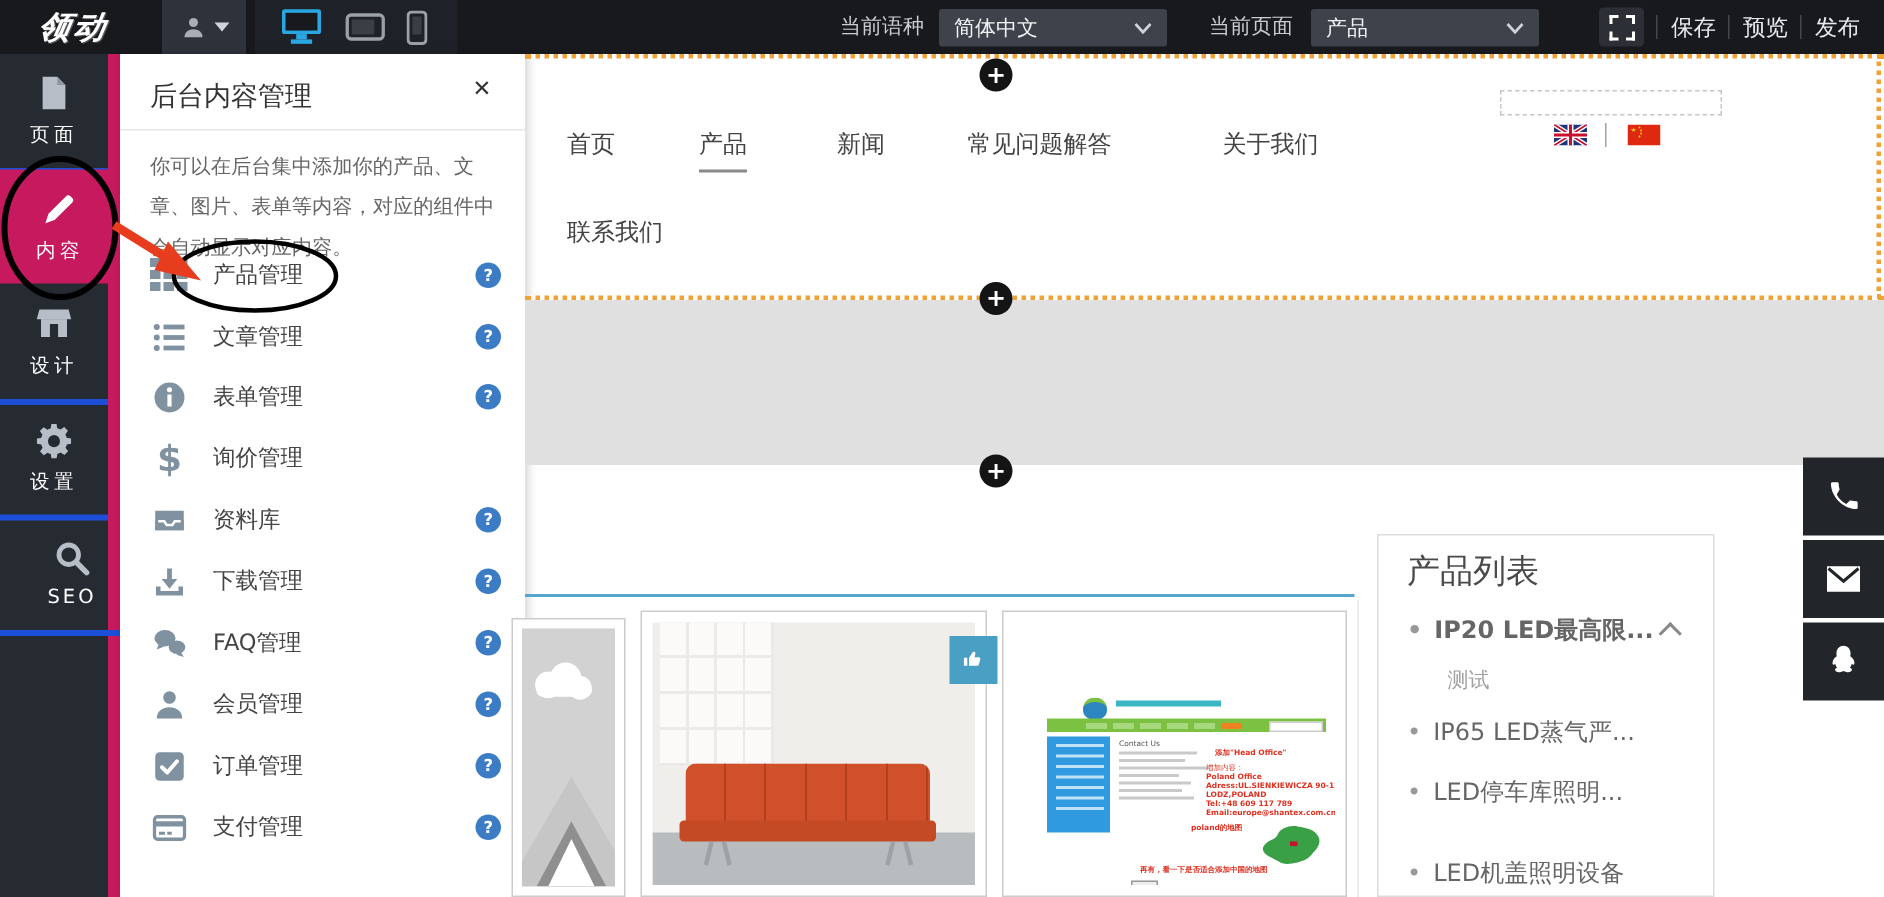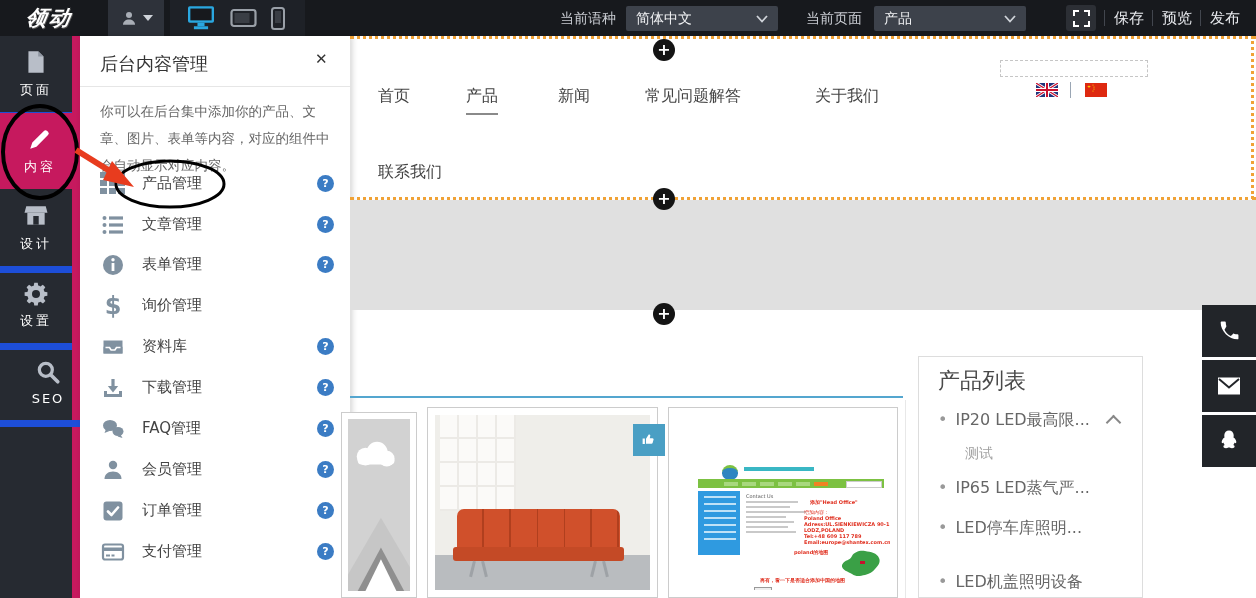--- a/index.html
+++ b/index.html
@@ -14,21 +14,21 @@
   .tb-label{color:#c9ccd2;font-size:14px;line-height:36px;}
   .tb-select{height:25px;background:#3d424b;border-radius:2px;color:#f2f3f5;font-size:14px;display:flex;align-items:center;justify-content:space-between;padding:0 10px;box-sizing:border-box;cursor:pointer;}
   .tb-sep{top:10px;width:1px;height:16px;background:#42464e;}
   .tb-btn{top:0;height:36px;color:#e8eaee;font-size:15px;line-height:36px;text-align:center;cursor:pointer;}
   .dash-btn{left:1066px;top:5px;width:30px;height:26px;background:#2c2f35;border-radius:3px;display:flex;align-items:center;justify-content:center;cursor:pointer;}
   .dash-inner{width:13px;height:13px;border:2px dashed #fff;}
   .caret-down{width:0;height:0;border-left:5px solid transparent;border-right:5px solid transparent;border-top:6px solid #cfd3d9;}
   
   .sidebar{left:0;top:36px;width:72px;height:562px;background:#262a31;}
   .side-strip{left:72px;top:36px;width:8px;height:562px;background:#c6195e;}
-  .side-item{left:0;width:72px;height:76px;border-bottom:7px solid #1d4ed8;display:flex;flex-direction:column;align-items:center;justify-content:center;gap:6px;cursor:pointer;}
+  .side-item{left:0;width:72px;height:76px;border-bottom:4px solid #1d4ed8;display:flex;flex-direction:column;align-items:center;justify-content:center;gap:6px;cursor:pointer;}
   .side-item.active{width:80px;background:#c6195e;border-bottom:none;}
   .side-label{color:#fff;font-size:13px;letter-spacing:3px;}
   
   .panel{left:80px;top:36px;width:270px;height:562px;background:#fff;box-shadow:2px 0 6px rgba(0,0,0,.18);}
   .panel-title{left:100px;top:52px;font-size:18px;color:#333;}
   .panel-close{left:315px;top:50px;font-size:15px;color:#333;cursor:pointer;}
   .panel-divider{left:80px;top:86px;width:270px;height:1px;background:#e6e6e6;}
   .panel-desc{left:100px;top:98px;width:234px;font-size:13.5px;color:#666;line-height:27px;}
   .prow{left:80px;width:217px;height:40px;cursor:pointer;}
   .prow-icon{position:absolute;left:20px;top:8px;width:26px;height:24px;}
@@ -312,21 +312,21 @@
       <circle cx="9" cy="6" r="0.6" fill="#ffde00"></circle>
       <circle cx="8" cy="8" r="0.6" fill="#ffde00"></circle>
   </svg>
 
   <div class="abs nav-link" style="left:378px;">首页</div>
   <div class="abs nav-link" style="left:466px;">产品</div>
   <div class="abs nav-link" style="left:558px;">新闻</div>
   <div class="abs nav-link" style="left:645px;">常见问题解答</div>
   <div class="abs nav-link" style="left:815px;">关于我们</div>
   <div class="abs nav-underline"></div>
-  <div class="abs nav-link" style="left:378px;top:162px;">联系我们</div>
+  <div class="abs nav-link" style="left:378px;top:145px;">联系我们</div>
 
   <div class="abs dot-banner"></div>
   <div class="abs plus-btn" style="left:653px;top:188px;">+</div>
 
   <div class="abs banner"></div>
   <div class="abs plus-btn" style="left:653px;top:303px;">+</div>
 
   <div class="abs blue-line"></div>
   <div class="abs col-sep"></div>
 
@@ -411,21 +411,21 @@
           <rect x="24" y="16" width="5" height="3" fill="#c8102e"></rect>
         </svg>
         <div class="red redb" style="left:62px;top:112px;">再有，看一下是否适合添加中国的地图</div>
         <div style="position:absolute;left:56px;top:122px;width:16px;height:5px;border:0.5px solid #999;background:#eee;"></div>
       </div>
     </div>
   </div>
 
   <div class="abs plist"></div>
   <div class="abs plist-title">产品列表</div>
-  <div class="abs plist-item" style="top:410px;"><span class="bullet">•</span><span>IP20 LED最高限...</span></div>
+  <div class="abs plist-item" style="top:410px;font-weight:bold;"><span class="bullet">•</span><span>IP20 LED最高限...</span></div>
   <div class="abs chev-up" style="top:417px;"></div>
   <div class="abs plist-sub" style="top:445px;">测试</div>
   <div class="abs plist-item" style="top:478px;"><span class="bullet">•</span><span>IP65 LED蒸气严...</span></div>
   <div class="abs plist-item" style="top:518px;"><span class="bullet">•</span><span>LED停车库照明...</span></div>
   <div class="abs plist-item" style="top:572px;"><span class="bullet">•</span><span>LED机盖照明设备</span></div>
 
   <div class="abs float-btn" style="top:305px;">
     <svg width="22" height="22" viewBox="0 0 24 24">
         <path fill="#fff" d="M7.1 10.6c1.5 3 3.9 5.4 6.9 6.9l2.3-2.3c.3-.3.7-.4 1.1-.3 1.2.4 2.5.6 3.9.6.6 0 1 .4 1 1v3.6c0 .6-.4 1-1 1C11.9 21.1 2.9 12.1 2.9 2.7c0-.6.4-1 1-1h3.6c.6 0 1 .4 1 1 0 1.4.2 2.7.6 3.9.1.4 0 .8-.3 1.1z"></path>
       </svg>

